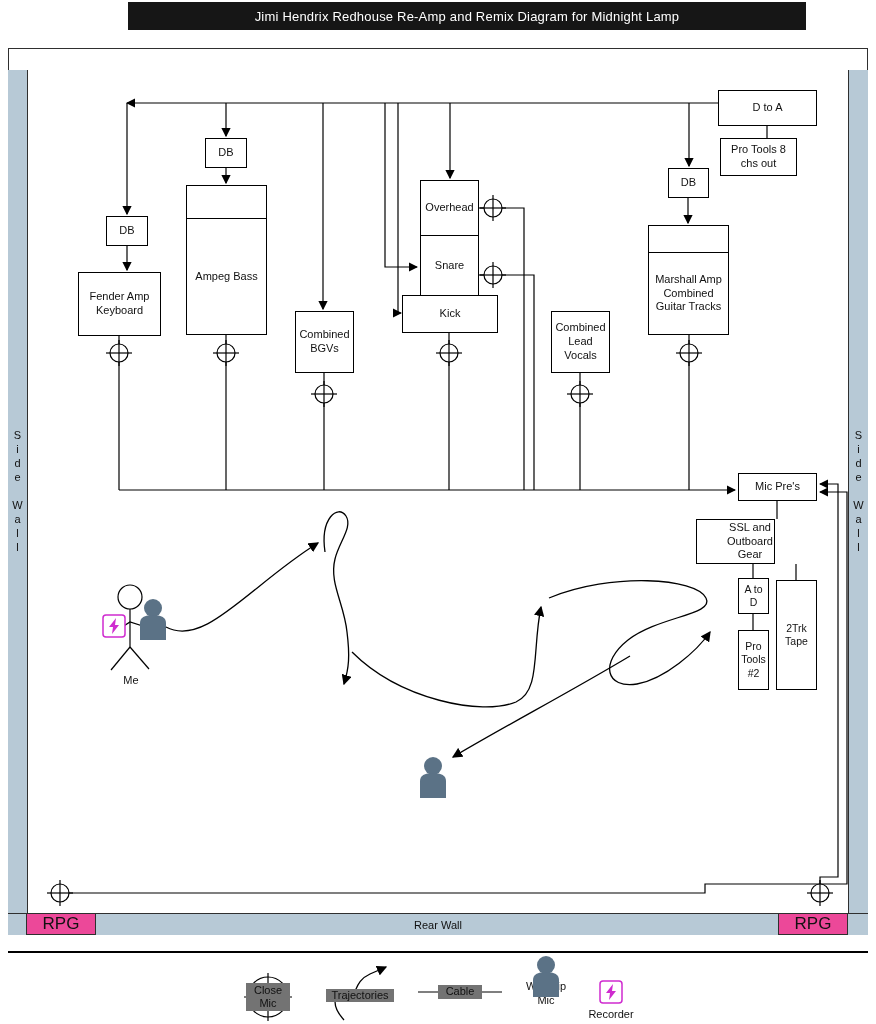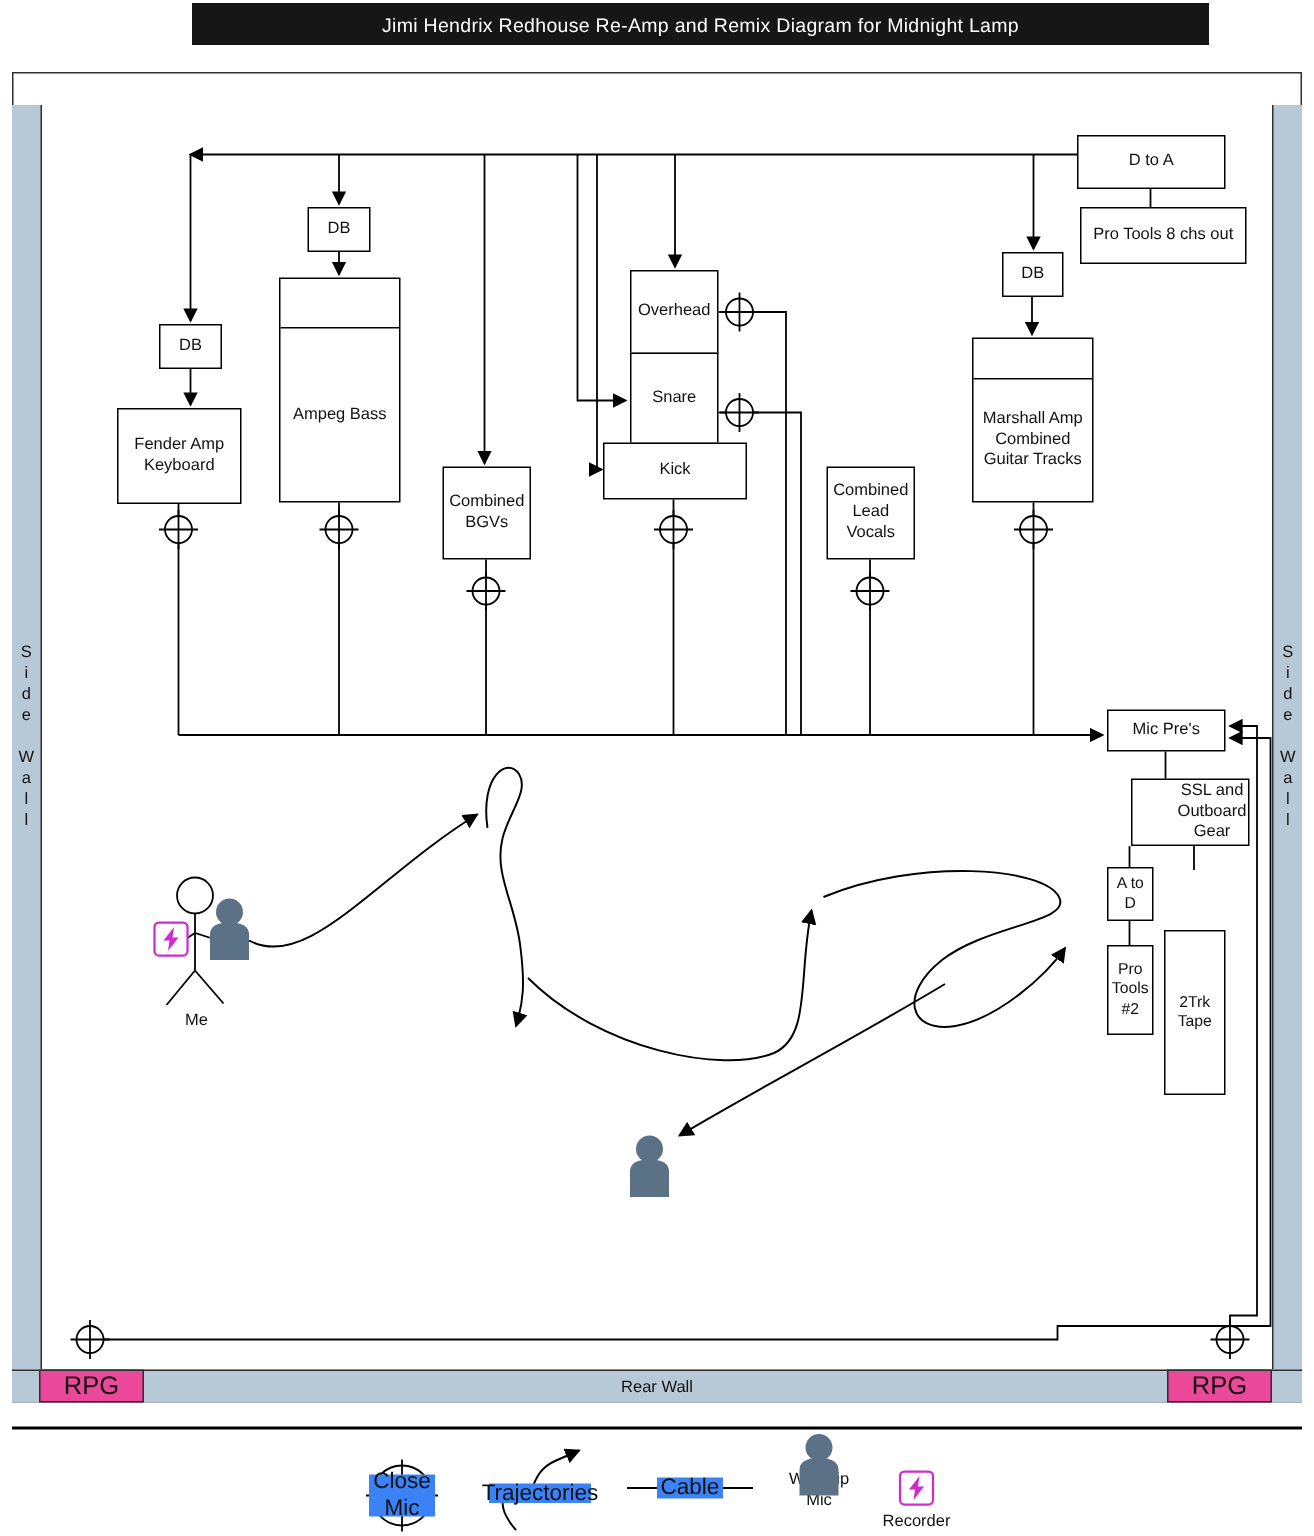--- a/index.html
+++ b/index.html
@@ -36,22 +36,22 @@
   }
   .box.small { font-size: 10.5px; }
   .box2 { display: block; padding: 0; }
   .box2 .bhdr { border-bottom: 1px solid #000; }
   .box2 .blbl {
     display: flex; align-items: center; justify-content: center;
     text-align: center; width: 100%;
   }
   #overlay { position: absolute; left: 0; top: 0; z-index: 6; pointer-events: none; }
   .lbl-over {
-    position: absolute; z-index: 7; background: #3b82f6; text-align: center;
-    font-size: 15px; line-height: 1.2; display: flex; align-items: center; justify-content: center;
+    position: absolute; z-index: 7; background: #737373; text-align: center;
+    font-size: 11px; line-height: 1.2; display: flex; align-items: center; justify-content: center;
   }
   .lbl-under {
     position: absolute; z-index: 4; text-align: center;
     font-size: 11px; line-height: 1.25;
   }
   .divider { position: absolute; border-top: 2px solid #000; z-index: 2; }
 </style>
 </head>
 <body>
 
@@ -66,21 +66,21 @@
   <div class="wall right" style="left:848px; top:70px; width:20px; height:843px;">
     <span class="vtext">Side Wall</span>
   </div>
   <div class="wall bottom" style="left:8px; top:913px; width:860px; height:22px;">
     <span>Rear Wall</span>
   </div>
   <div class="rpg" style="left:26px; top:913px; width:70px; height:22px;">RPG</div>
   <div class="rpg" style="left:778px; top:913px; width:70px; height:22px;">RPG</div>
 
   <div class="box" style="left:718px; top:90px; width:99px; height:36px;">D to A</div>
-  <div class="box" style="left:720px; top:138px; width:111px; height:38px;">Pro Tools 8 chs out</div>
+  <div class="box" style="left:720px; top:138px; width:77px; height:38px;">Pro Tools 8 chs out</div>
 
   <div class="box" style="left:106px; top:216px; width:42px; height:30px;">DB</div>
   <div class="box" style="left:78px; top:272px; width:83px; height:64px;">Fender Amp Keyboard</div>
 
   <div class="box" style="left:205px; top:138px; width:42px; height:30px;">DB</div>
   <div class="box" style="left:295px; top:311px; width:59px; height:62px;">Combined BGVs</div>
 
   <div class="box box2" style="left:186px; top:185px; width:81px; height:150px;">
     <div class="bhdr" style="height:33px;"></div>
     <div class="blbl" style="height:115px;">Ampeg Bass</div>
@@ -92,23 +92,23 @@
 
   <div class="box" style="left:551px; top:311px; width:59px; height:62px;">Combined Lead Vocals</div>
 
   <div class="box" style="left:668px; top:168px; width:41px; height:30px;">DB</div>
   <div class="box box2" style="left:648px; top:225px; width:81px; height:110px;">
     <div class="bhdr" style="height:27px;"></div>
     <div class="blbl" style="height:81px;">Marshall Amp Combined Guitar Tracks</div>
   </div>
 
   <div class="box" style="left:738px; top:473px; width:79px; height:28px;">Mic Pre's</div>
-  <div class="box" style="left:754px; top:519px; width:79px; height:45px;padding-left:30px;">SSL and Outboard Gear</div>
+  <div class="box" style="left:696px; top:519px; width:79px; height:45px;padding-left:30px;">SSL and Outboard Gear</div>
   <div class="box small" style="left:738px; top:578px; width:31px; height:36px;">A to D</div>
-  <div class="box small" style="left:776px; top:580px; width:41px; height:110px;margin-top:40px;">2Trk Tape</div>
+  <div class="box small" style="left:776px; top:580px; width:41px; height:110px;">2Trk Tape</div>
   <div class="box small" style="left:738px; top:630px; width:31px; height:60px;">Pro Tools #2</div>
 
   <div class="lbl-under" style="left:114px; top:674px; width:34px; height:14px;">Me</div>
   <div class="lbl-under" style="left:517px; top:980px; width:58px; height:28px;">Worship Mic</div>
   <div class="lbl-under" style="left:584px; top:1008px; width:54px; height:13px;">Recorder</div>
 
   <div class="divider" style="left:8px; top:951px; width:860px; height:0;"></div>
 
   <svg id="overlay" width="876" height="1024" viewBox="0 0 876 1024">
     <defs>

